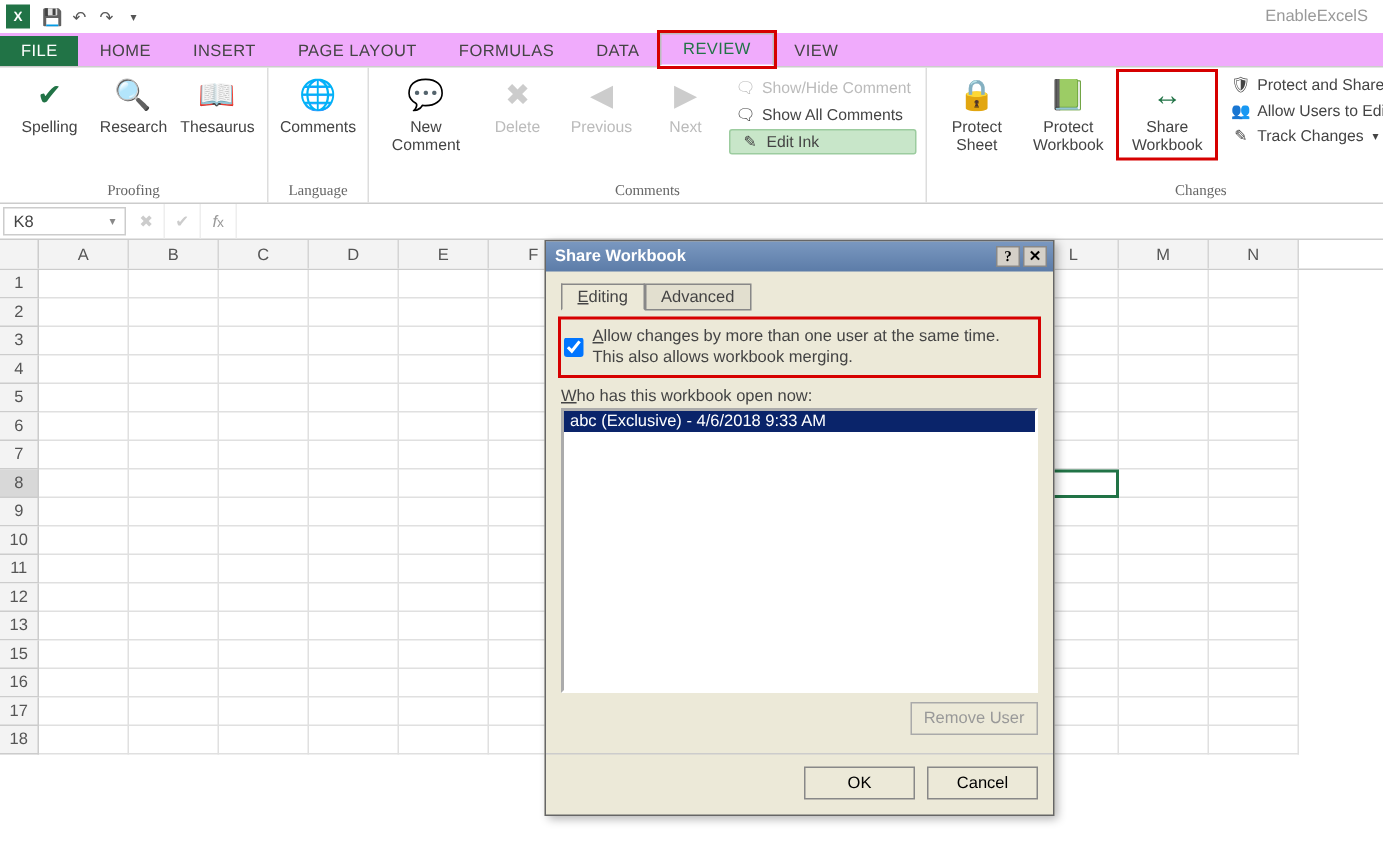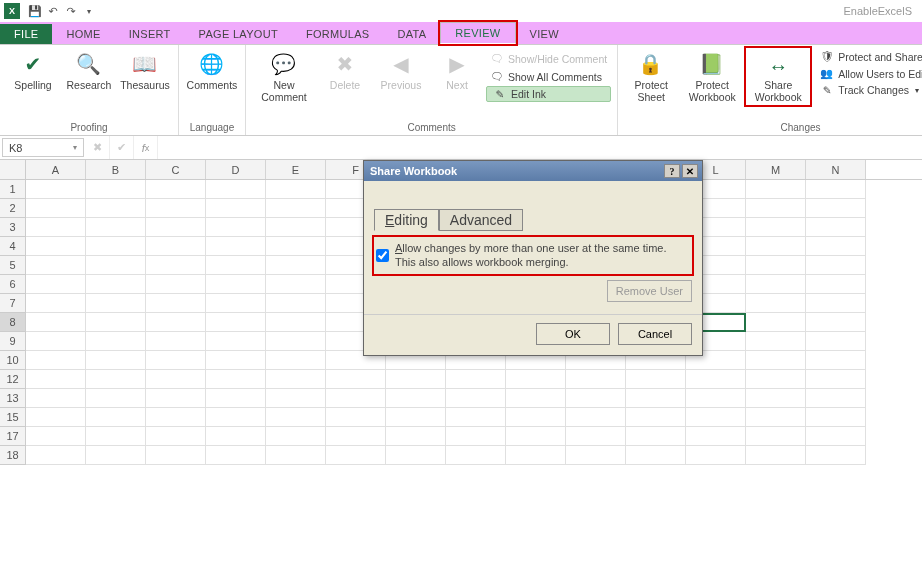--- a/index.html
+++ b/index.html
@@ -16,21 +16,21 @@
 .tabs { height: 22px; background: #f0abfc; display: flex; align-items: flex-end; padding-left: 0; }
 .tab { padding: 4px 14px; font-size: 11px; color: #444; text-transform: uppercase; letter-spacing: .3px; cursor: pointer; }
 .tab.file { background: #217346; color: #fff; }
 .tab.active { color: #217346; border: 1px solid #bbb; border-bottom: 1px solid #fff; }
 .tab.review-hl { outline: 2px solid #d60000; outline-offset: 0; }
 
 
 .ribbon { height: 92px; border-top: 1px solid #ccc; border-bottom: 1px solid #ccc; background: #fff; display: flex; }
 .group { border-right: 1px solid #ddd; padding: 3px 6px 2px 6px; display: flex; flex-direction: column; justify-content: space-between; }
 .group-row { display: flex; align-items: flex-start; gap: 2px; }
-.group-label { text-align: center; font-size: 10px; color: #666; margin-top: 2px; }
+.group-label { text-align: center; font-size: 10px; color: #666; margin-top: 2px; font-family: Liberation Serif, serif; }
 .rbtn { display: flex; flex-direction: column; align-items: center; width: 54px; text-align: center; font-size: 10.5px; color: #444; padding: 2px 0; cursor: pointer; line-height: 1.15; }
 .rbtn .ico { width: 28px; height: 28px; display: flex; align-items: center; justify-content: center; font-size: 20px; color: #217346; margin-bottom: 1px; }
 .rbtn.dim { color: #bbb; }
 .rbtn.dim .ico { color: #ccc; }
 .rbtn.wide { width: 64px; }
 .cmd-mini { display: flex; align-items: center; gap: 4px; font-size: 10.5px; color: #444; padding: 2px 4px; white-space: nowrap; }
 .cmd-mini .mi { width: 14px; text-align: center; }
 .showink { background: #c8e6c9; border: 1px solid #9ccc9f; border-radius: 2px; padding: 1px 6px; }
 .changes-col { display: flex; flex-direction: column; gap: 0px; padding-left: 4px; }
 .share-hl { outline: 2px solid #d60000; outline-offset: 0; }
@@ -53,21 +53,21 @@
 .rh.sel { background: #d8d8d8; }
 .sel-box { position: absolute; border: 2px solid #217346; pointer-events: none; }
 
 
 .dialog { position: absolute; left: 363px; top: 160px; width: 340px; background: #ece9d8; border: 1px solid #666; box-shadow: 2px 2px 6px rgba(0,0,0,.3); font-size: 11px; }
 .dlg-title { background: linear-gradient(#7a98c0, #5c7ca8); color: #fff; height: 20px; display: flex; align-items: center; padding: 0 4px 0 6px; font-weight: bold; }
 .dlg-title .spacer { flex: 1; }
 .dlg-title .tb { width: 16px; height: 14px; background: #d4d0c8; border: 1px solid #888; color: #000; display: flex; align-items: center; justify-content: center; margin-left: 2px; font-size: 10px; font-family: Tahoma; }
 .dlg-body { padding: 8px 10px 8px 10px; }
 .dlg-tabs { display: flex; margin-bottom: 6px; }
-.dlg-tab { padding: 2px 10px; border: 1px solid #888; background: #ece9d8; position: relative; font-size: 14px; margin-top: 20px; }
+.dlg-tab { padding: 2px 10px; border: 1px solid #888; background: #ece9d8; position: relative; font-size: 11px; }
 .dlg-tab.active { border-bottom: 1px solid #ece9d8; z-index: 2; }
 .dlg-tab:not(.active) { background: #e2dfcf; }
 .check-row { display: flex; align-items: center; gap: 6px; padding: 4px 2px; outline: 2px solid #d60000; }
 .check-row input { margin-top: 1px; }
 .check-row .lbl { line-height: 1.3; }
 .who-lbl { margin-top: 8px; margin-bottom: 2px; }
 .user-list { border: 2px inset #fff; background: #fff; height: 190px; overflow: auto; position: relative; }
 .user-item { background: #0a246a; color: #fff; padding: 1px 4px; font-size: 11px; }
 .remove-row { display: flex; justify-content: flex-end; margin-top: 6px; }
 .btn { min-width: 74px; height: 22px; background: #ece9d8; border: 1px solid #888; font-size: 11px; padding: 0 8px; cursor: pointer; }
@@ -396,20 +396,37 @@
         <div class="cell"></div>
         <div class="cell"></div>
         <div class="cell"></div>
         <div class="cell"></div>
         <div class="cell"></div>
         <div class="cell"></div>
         <div class="cell"></div>
         <div class="cell"></div>
       </div>
       <div class="row">
+        <div class="rh">11</div>
+        <div class="cell"></div>
+        <div class="cell"></div>
+        <div class="cell"></div>
+        <div class="cell"></div>
+        <div class="cell"></div>
+        <div class="cell"></div>
+        <div class="cell"></div>
+        <div class="cell"></div>
+        <div class="cell"></div>
+        <div class="cell"></div>
+        <div class="cell"></div>
+        <div class="cell"></div>
+        <div class="cell"></div>
+        <div class="cell"></div>
+      </div>
+      <div class="row">
         <div class="rh">12</div>
         <div class="cell"></div>
         <div class="cell"></div>
         <div class="cell"></div>
         <div class="cell"></div>
         <div class="cell"></div>
         <div class="cell"></div>
         <div class="cell"></div>
         <div class="cell"></div>
         <div class="cell"></div>
@@ -431,20 +448,37 @@
         <div class="cell"></div>
         <div class="cell"></div>
         <div class="cell"></div>
         <div class="cell"></div>
         <div class="cell"></div>
         <div class="cell"></div>
         <div class="cell"></div>
       </div>
       <div class="row">
         <div class="rh">15</div>
+        <div class="cell"></div>
+        <div class="cell"></div>
+        <div class="cell"></div>
+        <div class="cell"></div>
+        <div class="cell"></div>
+        <div class="cell"></div>
+        <div class="cell"></div>
+        <div class="cell"></div>
+        <div class="cell"></div>
+        <div class="cell"></div>
+        <div class="cell"></div>
+        <div class="cell"></div>
+        <div class="cell"></div>
+        <div class="cell"></div>
+      </div>
+      <div class="row">
+        <div class="rh">16</div>
         <div class="cell"></div>
         <div class="cell"></div>
         <div class="cell"></div>
         <div class="cell"></div>
         <div class="cell"></div>
         <div class="cell"></div>
         <div class="cell"></div>
         <div class="cell"></div>
         <div class="cell"></div>
         <div class="cell"></div>
@@ -503,20 +537,24 @@
       <div class="dlg-tab active"><u class="ak">E</u><span>diting</span></div>
       <div class="dlg-tab">Advanced</div>
     </div>
     <div class="check-row">
       <input type="checkbox" checked="" style="">
       <div class="lbl">
         <u class="ak">A</u><span style="display:inline">llow changes by more than one user at the same time.</span><br>
         <span>This also allows workbook merging.</span>
       </div>
     </div>
+    <div class="who-lbl"><u class="ak">W</u>ho has this workbook open now:</div>
+    <div class="user-list">
+      <div class="user-item">abc (Exclusive) - 4/6/2018 9:33 AM</div>
+    </div>
     <div class="remove-row">
       <button class="btn disabled">Remove User</button>
     </div>
   </div>
   <div class="dlg-buttons">
     <button class="btn">OK</button>
     <button class="btn">Cancel</button>
   </div>
 </div>
 

